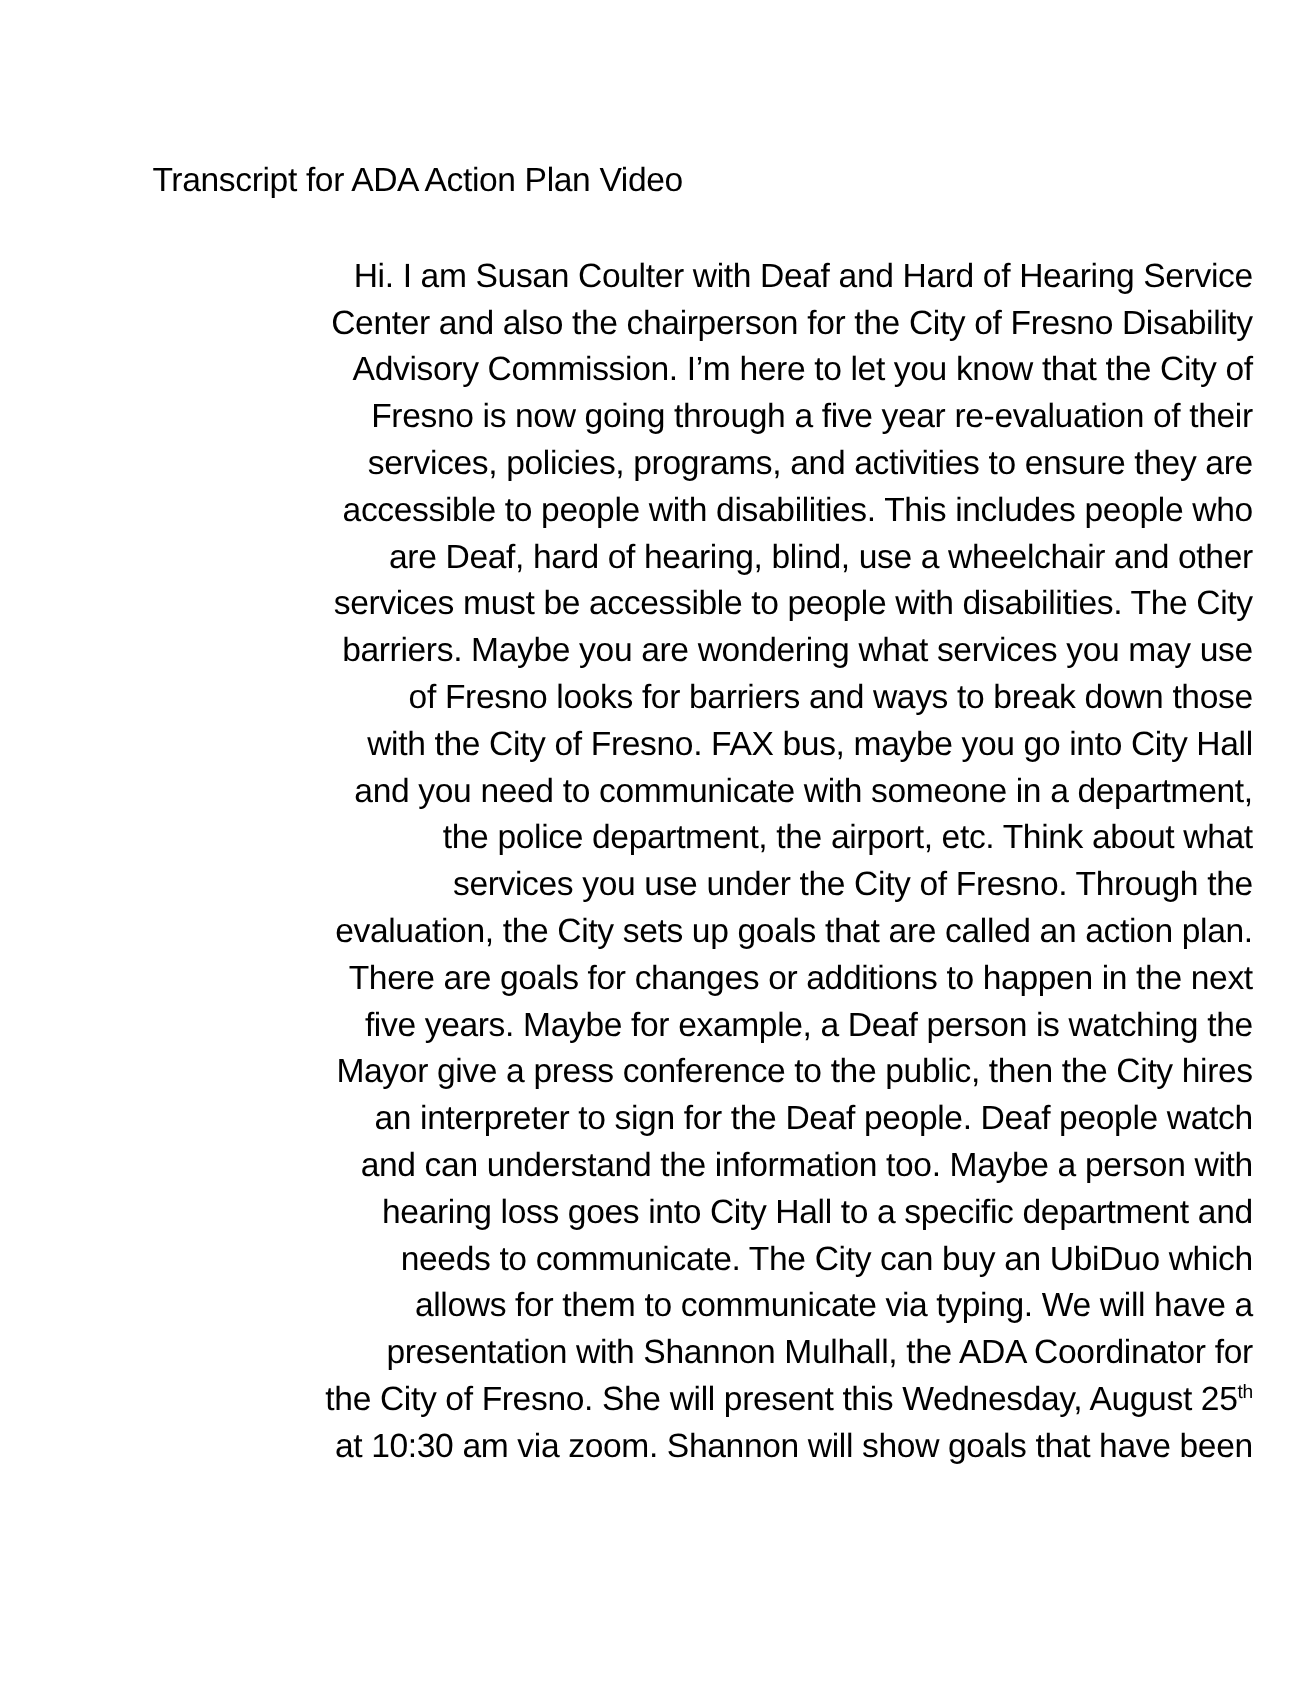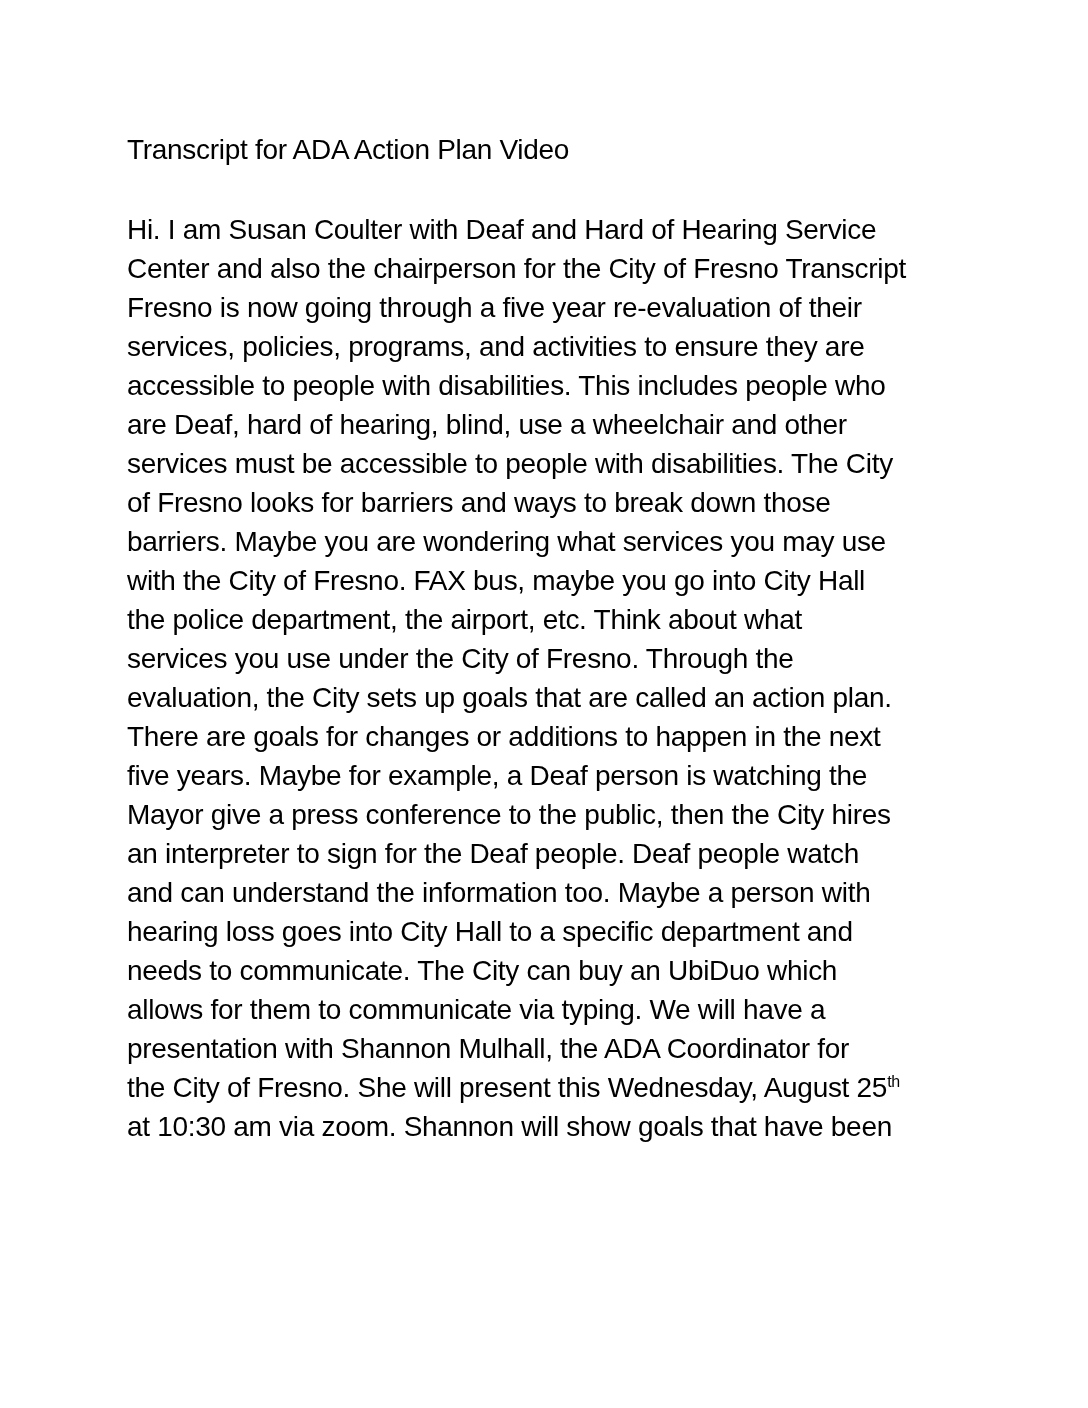--- a/index.html
+++ b/index.html
@@ -30,43 +30,46 @@
     white-space: nowrap;
   }
   .paragraph {
     margin-top: 41px;
   }
   .line {
     font-size: 28px;
     line-height: 39px;
     letter-spacing: -0.3px;
     white-space: nowrap;
+    text-align: right;
   }
   .line sup {
     font-size: 16px;
     line-height: 0;
     vertical-align: super;
   }
 </style>
 </head>
 <body>
 
 <div class="page">
   <h1 class="title">Transcript for ADA Action Plan Video</h1>
   <div class="paragraph">
       <div class="line">Hi. I am Susan Coulter with Deaf and Hard of Hearing Service</div>
-      <div class="line">Center and also the chairperson for the City of Fresno Transcript</div>
+      <div class="line">Center and also the chairperson for the City of Fresno Disability</div>
+      <div class="line">Advisory Commission. I’m here to let you know that the City of</div>
       <div class="line">Fresno is now going through a five year re-evaluation of their</div>
       <div class="line">services, policies, programs, and activities to ensure they are</div>
       <div class="line">accessible to people with disabilities. This includes people who</div>
       <div class="line">are Deaf, hard of hearing, blind, use a wheelchair and other</div>
       <div class="line">services must be accessible to people with disabilities. The City</div>
+      <div class="line">barriers. Maybe you are wondering what services you may use</div>
       <div class="line">of Fresno looks for barriers and ways to break down those</div>
-      <div class="line">barriers. Maybe you are wondering what services you may use</div>
       <div class="line">with the City of Fresno. FAX bus, maybe you go into City Hall</div>
+      <div class="line">and you need to communicate with someone in a department,</div>
       <div class="line">the police department, the airport, etc. Think about what</div>
       <div class="line">services you use under the City of Fresno. Through the</div>
       <div class="line">evaluation, the City sets up goals that are called an action plan.</div>
       <div class="line">There are goals for changes or additions to happen in the next</div>
       <div class="line">five years. Maybe for example, a Deaf person is watching the</div>
       <div class="line">Mayor give a press conference to the public, then the City hires</div>
       <div class="line">an interpreter to sign for the Deaf people. Deaf people watch</div>
       <div class="line">and can understand the information too. Maybe a person with</div>
       <div class="line">hearing loss goes into City Hall to a specific department and</div>
       <div class="line">needs to communicate. The City can buy an UbiDuo which</div>

